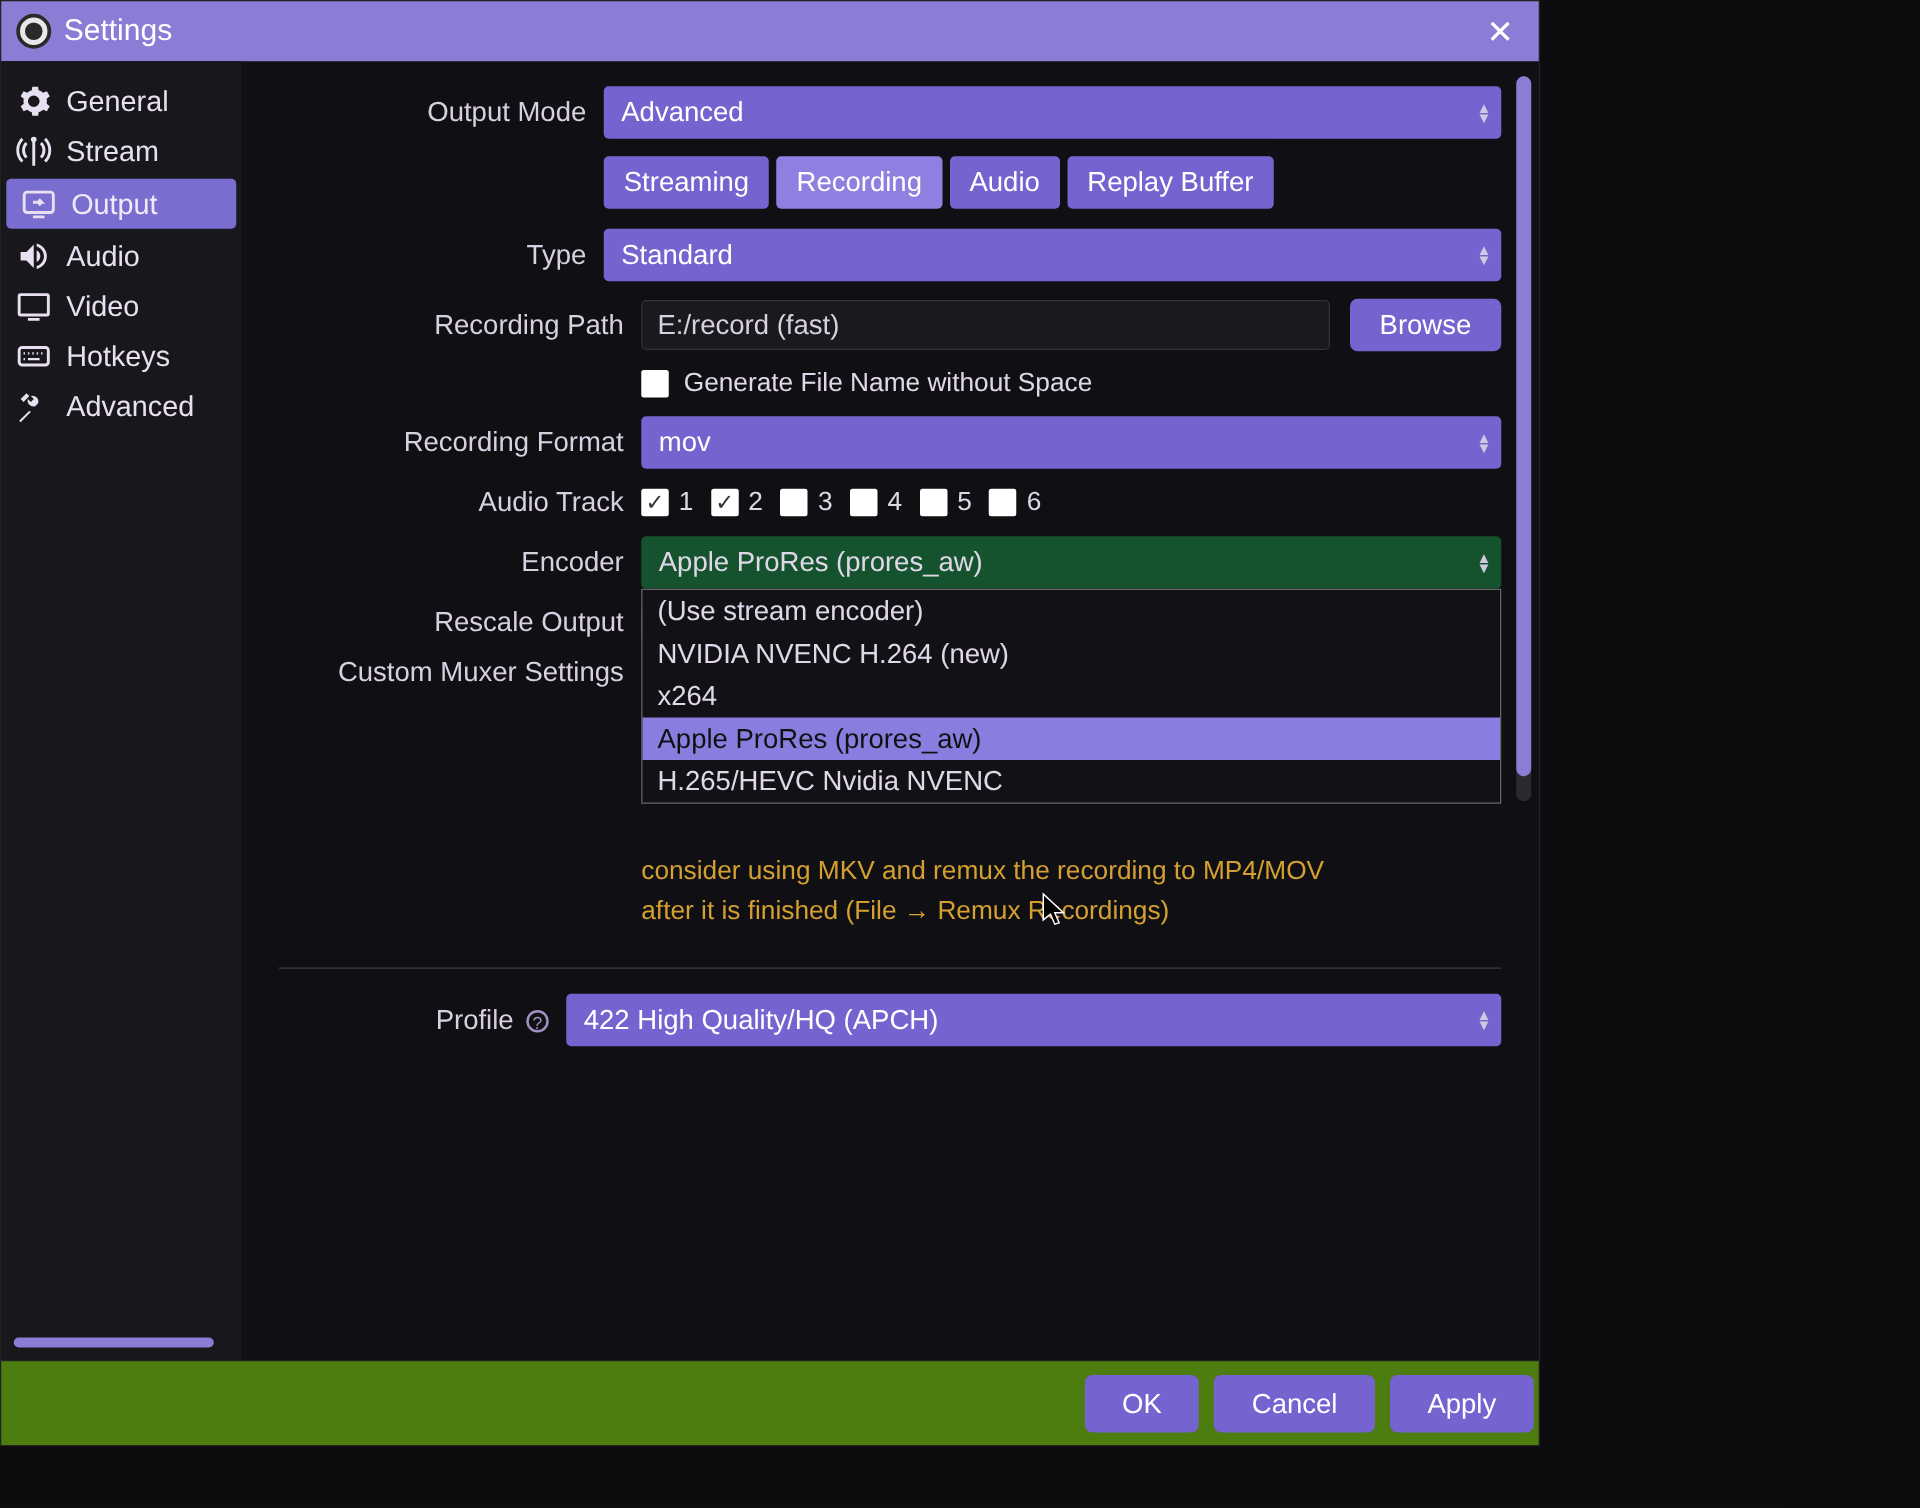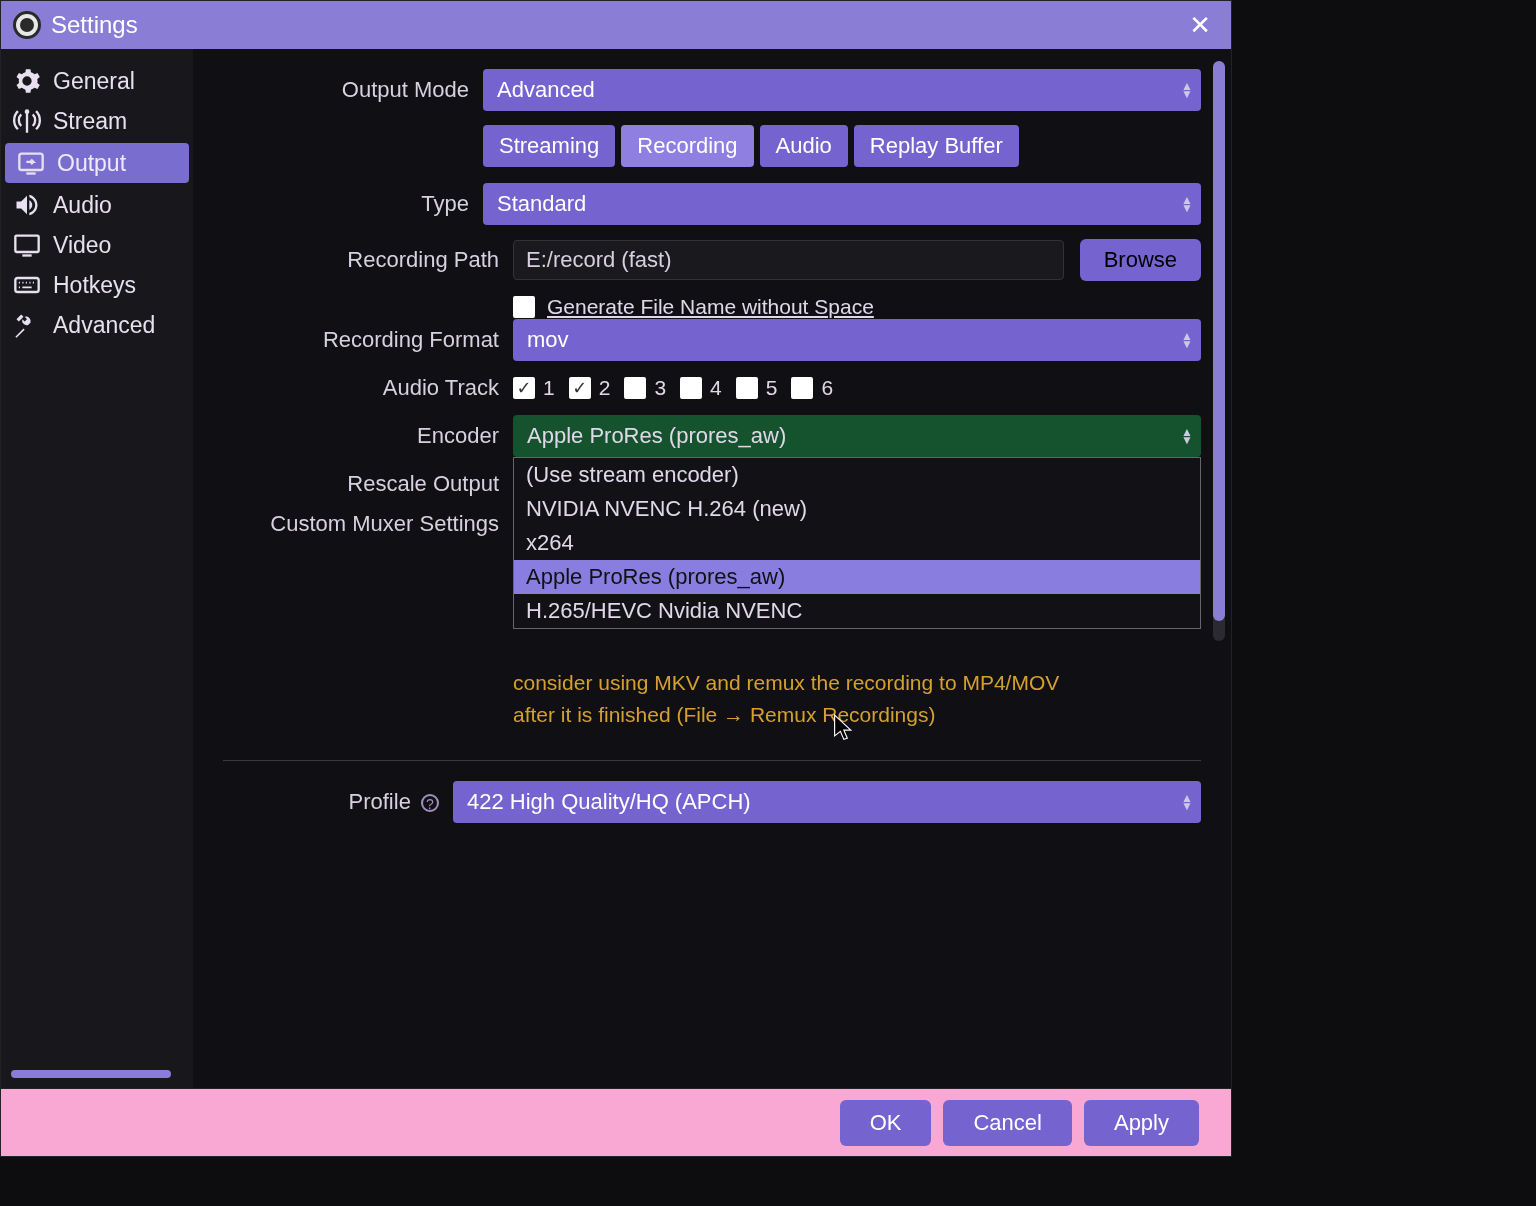--- a/index.html
+++ b/index.html
@@ -92,25 +92,25 @@
   border-radius: 4px; font-size: 22px; cursor: pointer;
 }
 .tab.active { background: #8f7fe0; }
 .text-input {
   flex: 1; background: #1a1a1e; border: 1px solid #333;
   height: 40px; display: flex; align-items: center;
   padding: 0 12px; font-size: 22px; color: #d8d0e0;
   border-radius: 4px;
 }
 .btn-browse {
-  background: #7563d0; color: #000000; padding: 8px 24px;
+  background: #7563d0; color: #ffffff; padding: 8px 24px;
   border-radius: 6px; margin-left: 16px; font-size: 22px;
   cursor: pointer;
 }
-.checkbox-row { display: flex; align-items: center; margin-left: 290px; gap: 12px; text-decoration: underline; }
+.checkbox-row { display: flex; align-items: center; margin-left: 290px; margin-bottom: 14px; gap: 12px; }
 .chk {
   width: 22px; height: 22px; background: #fff;
   border-radius: 2px; display: flex;
   align-items: center; justify-content: center;
   font-size: 18px; color: #333;
 }
 .tracks { display: flex; gap: 14px; align-items: center; }
 .track-item { display: flex; align-items: center; gap: 8px; }
 .dd-list {
   position: absolute; top: 42px; left: 0; right: 0;
@@ -121,22 +121,22 @@
 .dd-opt.sel { background: #8a7de0; color: #111; }
 .warn-text {
   color: #d4a030; font-size: 21px;
   margin-left: 290px; line-height: 1.5;
   margin-top: 6px;
 }
 .divider { border-top: 1px solid #3a3a40; margin: 30px 0 20px 0; }
 .footer {
   position: absolute; bottom: 0; left: 0; right: 0;
   height: 68px; display: flex; justify-content: flex-end;
-  align-items: center; gap: 12px; padding: 0 32px;
-  background: #f9a8d4; border-top: 1px solid #222;
+  align-items: center; gap: 12px; padding: 0 4px;
+  background: #4d7c0f; border-top: 1px solid #222;
 }
 .footer .fbtn {
   background: #7563d0; color: #fff; padding: 10px 30px;
   border-radius: 6px; font-size: 22px; cursor: pointer;
 }
 .cursor {
   position: absolute; left: 640px; top: 665px;
   pointer-events: none; z-index: 50;
 }
 .cursor svg { width: 24px; height: 30px; }

